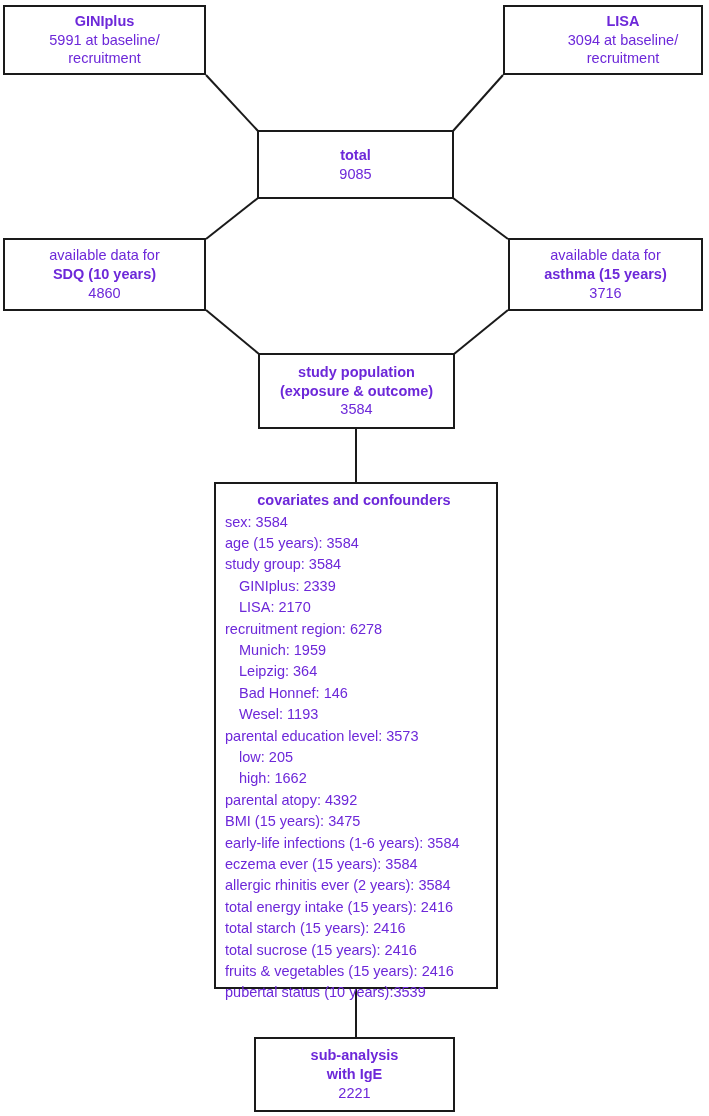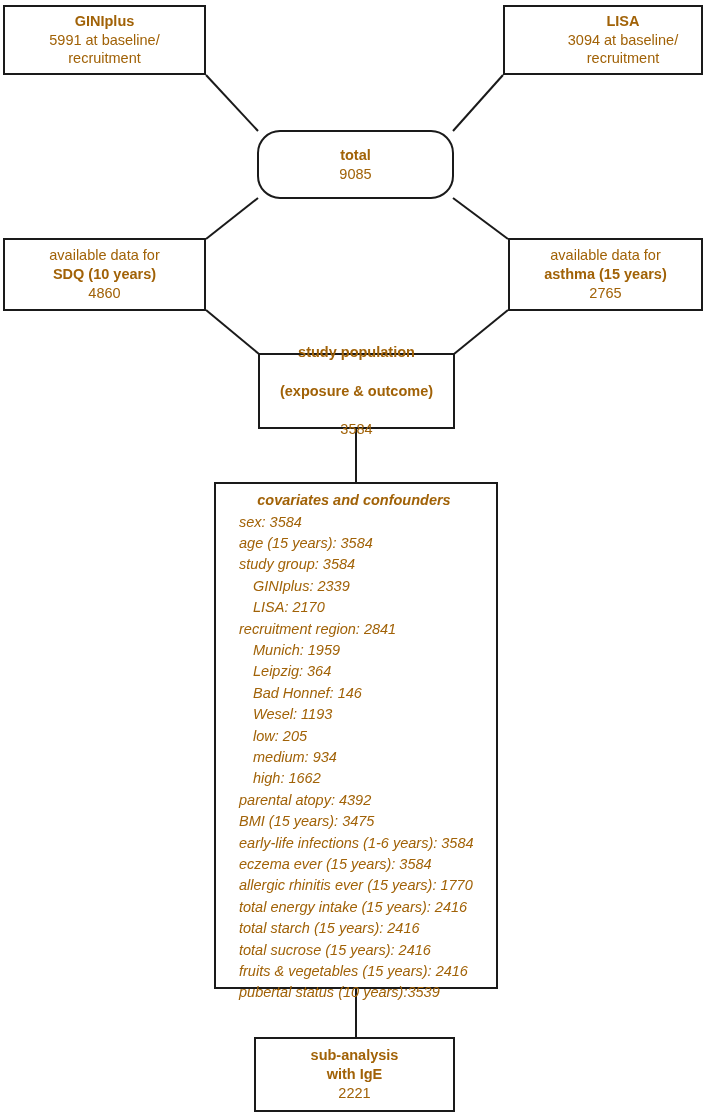--- a/index.html
+++ b/index.html
@@ -6,21 +6,21 @@
     margin: 0;
     padding: 0;
     background: #ffffff;
   }
   #flowchart {
     position: relative;
     width: 709px;
     height: 1116px;
     background: #ffffff;
     font-family: "Liberation Sans", sans-serif;
-    color: #a16207;
+    color: #6d28d9;
     overflow: hidden;
   }
   .node {
     position: absolute;
     box-sizing: border-box;
     border: 2px solid #1a1a1a;
     background: #ffffff;
     display: flex;
     flex-direction: column;
     align-items: center;
@@ -33,47 +33,46 @@
     line-height: 1.30;
     font-size: 14.5px;
     white-space: pre;
   }
   .node .line.bold {
     font-weight: bold;
   }
   
   #node-giniplus      { left: 3px;   top: 5px;    width: 203px; height: 70px; }
   #node-lisa          { left: 503px; top: 5px;    width: 200px; height: 70px; padding-left: 40px; }
-  #node-total         { left: 257px; top: 130px;  width: 197px; height: 69px; border-radius: 23px; }
+  #node-total         { left: 257px; top: 130px;  width: 197px; height: 69px; }
   #node-sdq           { left: 3px;   top: 238px;  width: 203px; height: 73px; }
   #node-asthma        { left: 508px; top: 238px;  width: 195px; height: 73px; }
-  #node-study-pop     { left: 258px; top: 353px;  width: 197px; height: 76px; gap: 20px; }
+  #node-study-pop     { left: 258px; top: 353px;  width: 197px; height: 76px; }
   #node-sub-analysis  { left: 254px; top: 1037px; width: 201px; height: 75px; }
 
   
   #node-covariates {
     left: 214px;
     top: 482px;
     width: 284px;
     height: 507px;
     display: block;
     padding: 6px 0 0 0;
-    font-style: italic;
   }
   #node-covariates .cov-title {
     display: block;
     text-align: center;
     font-weight: bold;
     font-size: 14.5px;
     line-height: 21.5px;
     padding-right: 4px;
   }
   #node-covariates .cov-list {
     display: block;
-    padding-left: 23px;
+    padding-left: 9px;
   }
   #node-covariates .cov-item {
     display: block;
     text-align: left;
     font-size: 14.5px;
     line-height: 21.4px;
     white-space: pre;
   }
   #node-covariates .cov-item.indent {
     padding-left: 14px;
@@ -139,50 +138,50 @@
 
   <div class="node" id="node-sdq">
     <span class="line">available data for</span>
     <span class="line bold">SDQ (10 years)</span>
     <span class="line">4860</span>
   </div>
 
   <div class="node" id="node-asthma">
     <span class="line">available data for</span>
     <span class="line bold">asthma (15 years)</span>
-    <span class="line">2765</span>
+    <span class="line">3716</span>
   </div>
 
   <div class="node" id="node-study-pop">
     <span class="line bold">study population</span>
     <span class="line bold">(exposure &amp; outcome)</span>
     <span class="line">3584</span>
   </div>
 
   <div class="node" id="node-covariates">
     <span class="cov-title">covariates and confounders</span>
     <div class="cov-list" id="covariates-list">
         <span class="cov-item">sex: 3584</span>
         <span class="cov-item">age (15 years): 3584</span>
         <span class="cov-item">study group: 3584</span>
         <span class="cov-item indent">GINIplus: 2339</span>
         <span class="cov-item indent">LISA: 2170</span>
-        <span class="cov-item">recruitment region: 2841</span>
+        <span class="cov-item">recruitment region: 6278</span>
         <span class="cov-item indent">Munich: 1959</span>
         <span class="cov-item indent">Leipzig: 364</span>
         <span class="cov-item indent">Bad Honnef: 146</span>
         <span class="cov-item indent">Wesel: 1193</span>
+        <span class="cov-item">parental education level: 3573</span>
         <span class="cov-item indent">low: 205</span>
-        <span class="cov-item indent">medium: 934</span>
         <span class="cov-item indent">high: 1662</span>
         <span class="cov-item">parental atopy: 4392</span>
         <span class="cov-item">BMI (15 years): 3475</span>
         <span class="cov-item">early-life infections (1-6 years): 3584</span>
         <span class="cov-item">eczema ever (15 years): 3584</span>
-        <span class="cov-item">allergic rhinitis ever (15 years): 1770</span>
+        <span class="cov-item">allergic rhinitis ever (2 years): 3584</span>
         <span class="cov-item">total energy intake (15 years): 2416</span>
         <span class="cov-item">total starch (15 years): 2416</span>
         <span class="cov-item">total sucrose (15 years): 2416</span>
         <span class="cov-item">fruits &amp; vegetables (15 years): 2416</span>
         <span class="cov-item">pubertal status (10 years):3539</span>
       </div>
   </div>
 
   <div class="node" id="node-sub-analysis">
     <span class="line bold">sub-analysis</span>

